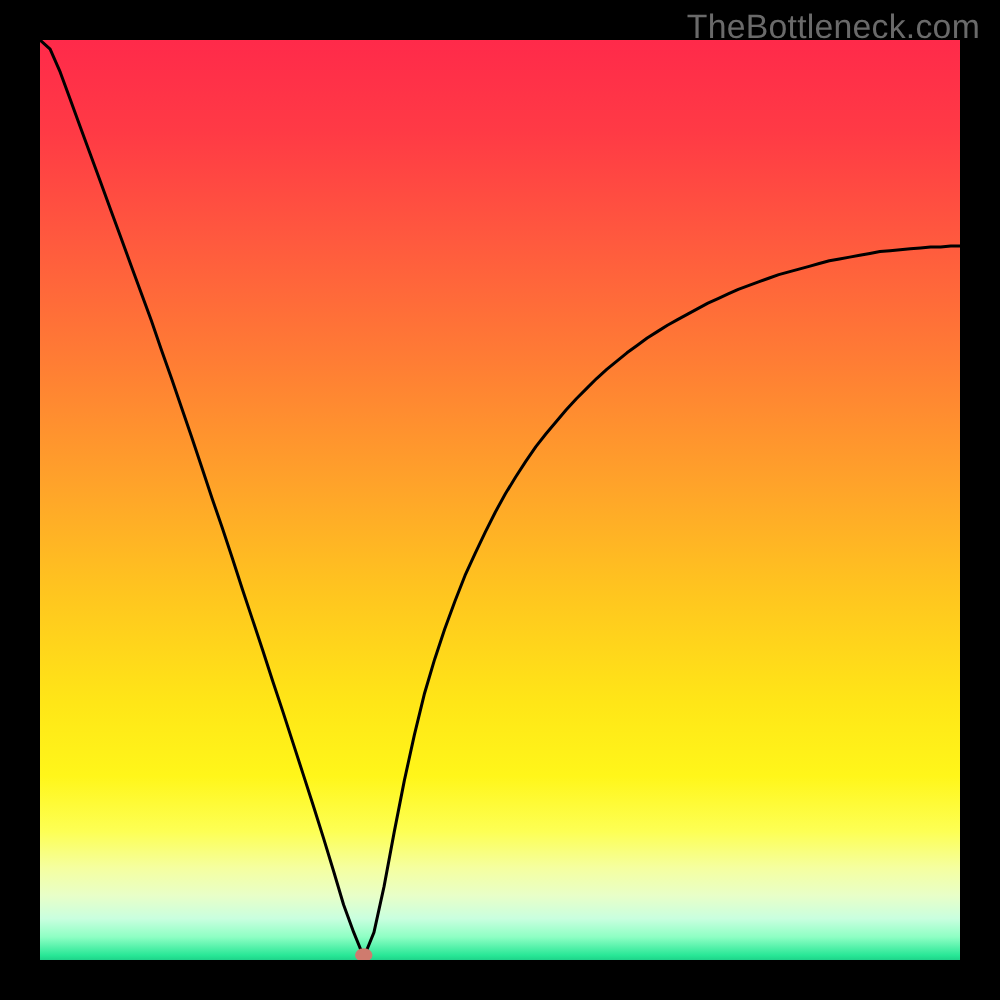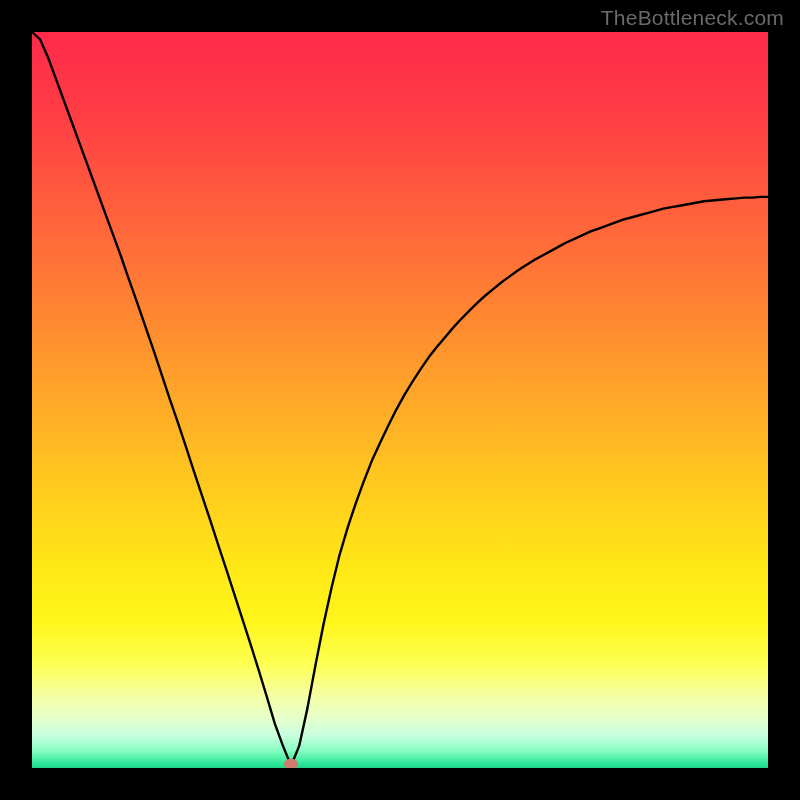--- a/index.html
+++ b/index.html
@@ -47,21 +47,21 @@
     height: 11px;
     border-radius: 50%;
     background: #cf7b6e;
     transform: translate(-50%, -50%);
   }
   .watermark {
     position: absolute;
     top: 6px;
     right: 16px;
     color: #6a6a6a;
-    font-size: 21px;
+    font-size: 27px;
     font-weight: 500;
     letter-spacing: 0.2px;
     user-select: none;
   }
 </style>
 </head>
 <body>
 
 <div class="frame">
 

